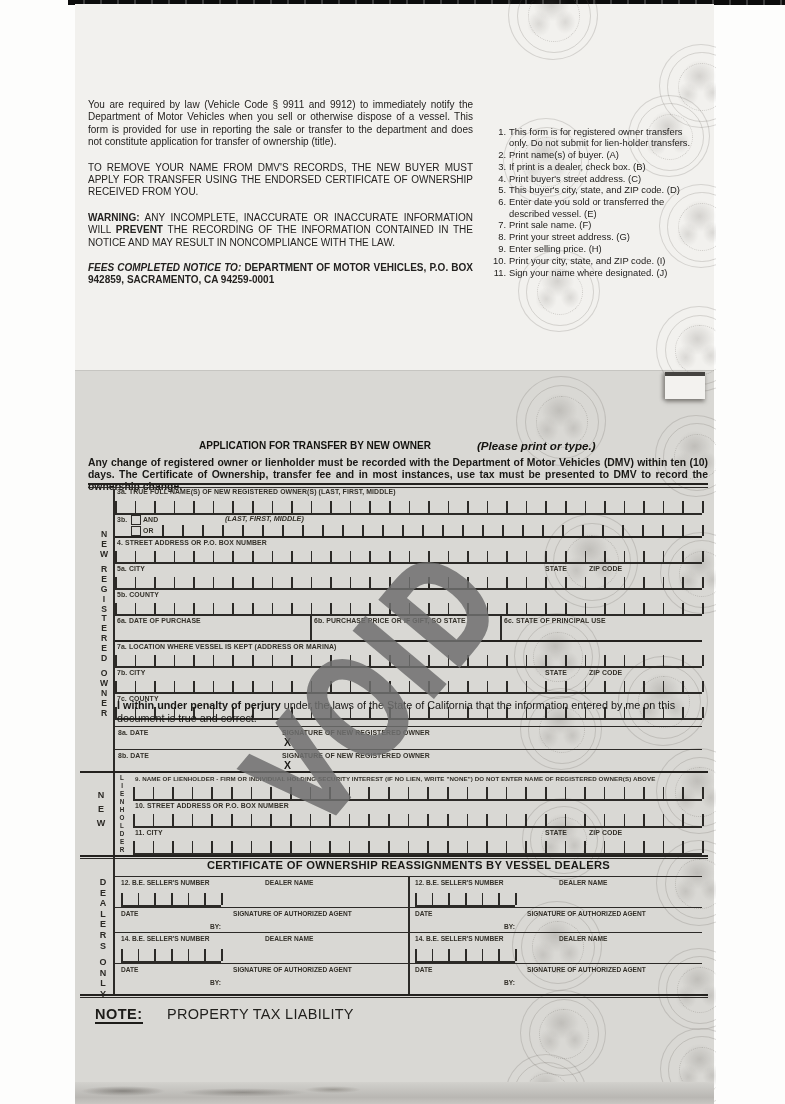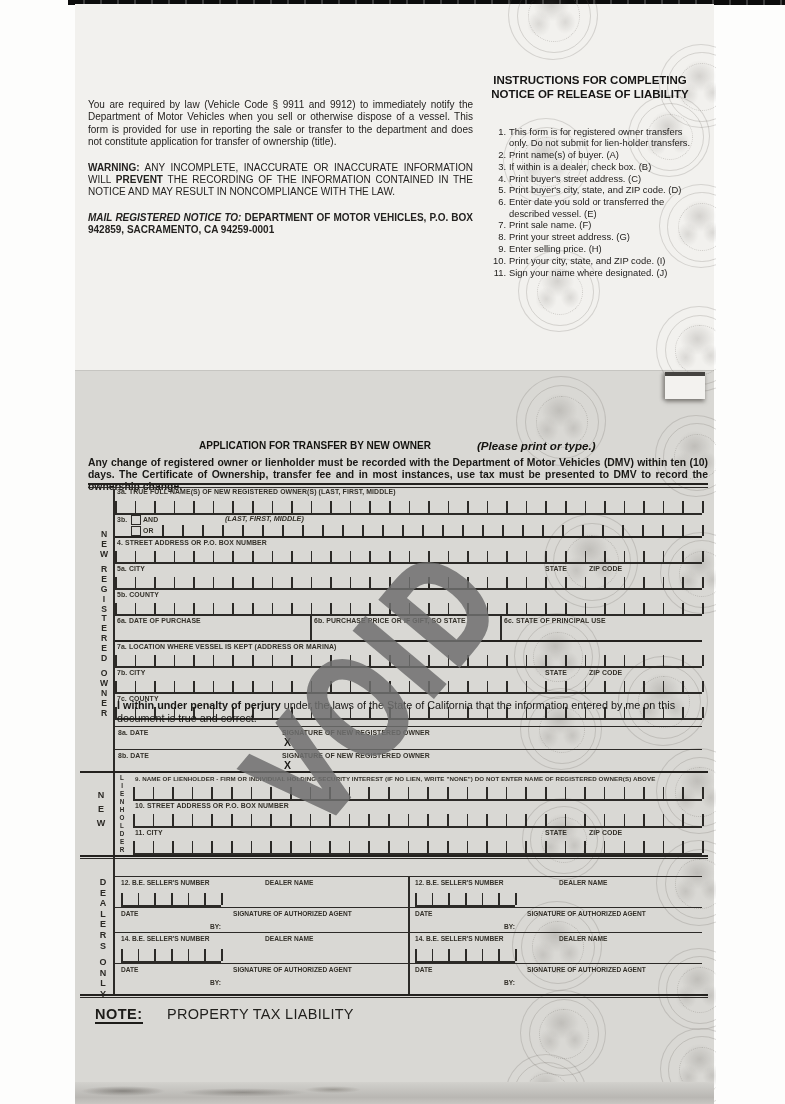--- a/index.html
+++ b/index.html
@@ -135,45 +135,45 @@
       <div class="seal" style="left: 445px; top: 990px; width: 84px; height: 84px;"></div>
       <div class="seal" style="left: 585px; top: 1028px; width: 80px; height: 80px;"></div>
       <div class="seal" style="left: 430px; top: 1054px; width: 80px; height: 80px;"></div>
     </div>
   <div class="torn"></div>
   <div class="smudge"></div>
   <div class="redact"></div>
 
   <div class="paras">
     <p>You are required by law (Vehicle Code § 9911 and 9912) to immediately notify the Department of Motor Vehicles when you sell or otherwise dispose of a vessel. This form is provided for use in reporting the sale or transfer to the department and does not constitute application for transfer of ownership (title).</p>
+    <p>TO REMOVE YOUR NAME FROM DMV'S RECORDS, THE NEW BUYER MUST APPLY FOR TRANSFER USING THE ENDORSED CERTIFICATE OF OWNERSHIP RECEIVED FROM YOU.</p>
     <p><span class="b">WARNING:</span><span> ANY INCOMPLETE, INACCURATE OR INACCURATE INFORMATION WILL </span><span class="b">PREVENT</span><span> THE RECORDING OF THE INFORMATION CONTAINED IN THE NOTICE AND MAY RESULT IN NONCOMPLIANCE WITH THE LAW.</span></p>
-    <p><span class="bi">MAIL REGISTERED NOTICE TO:</span><span class="b"> DEPARTMENT OF MOTOR VEHICLES, P.O. BOX 942859, SACRAMENTO, CA 94259-0001</span></p>
+    <p><span class="bi">FEES COMPLETED NOTICE TO:</span><span class="b"> DEPARTMENT OF MOTOR VEHICLES, P.O. BOX 942859, SACRAMENTO, CA 94259-0001</span></p>
   </div>
 
-  <div class="ins-title">INSTRUCTIONS FOR COMPLETING NOTICE OF RELEASE OF LIABILITY</div>
   <div id="instructions-list">
       <div class="ins-item">
         <span class="ins-num">1.</span>
         <span class="ins-text">This form is for registered owner transfers only. Do not submit for lien-holder transfers.</span>
       </div>
       <div class="ins-item">
         <span class="ins-num">2.</span>
         <span class="ins-text">Print name(s) of buyer. (A)</span>
       </div>
       <div class="ins-item">
         <span class="ins-num">3.</span>
-        <span class="ins-text">If within is a dealer, check box. (B)</span>
+        <span class="ins-text">If print is a dealer, check box. (B)</span>
       </div>
       <div class="ins-item">
         <span class="ins-num">4.</span>
         <span class="ins-text">Print buyer's street address. (C)</span>
       </div>
       <div class="ins-item">
         <span class="ins-num">5.</span>
-        <span class="ins-text">Print buyer's city, state, and ZIP code. (D)</span>
+        <span class="ins-text">This buyer's city, state, and ZIP code. (D)</span>
       </div>
       <div class="ins-item">
         <span class="ins-num">6.</span>
         <span class="ins-text">Enter date you sold or transferred the described vessel. (E)</span>
       </div>
       <div class="ins-item">
         <span class="ins-num">7.</span>
         <span class="ins-text">Print sale name. (F)</span>
       </div>
       <div class="ins-item">
@@ -657,20 +657,21 @@
       <span class="t" style="left: 82.7586%;"></span>
       <span class="t" style="left: 86.2069%;"></span>
       <span class="t" style="left: 89.6552%;"></span>
       <span class="t" style="left: 93.1034%;"></span>
       <span class="t" style="left: 96.5517%;"></span>
       <span class="t" style="left: 100%;"></span>
     </div>
 
   <div class="hline2" style="left:80px;top:855px;width:628px;"></div>
   <div class="hline" style="left:80px;top:858px;width:628px;"></div>
+  <div class="dealers-title">CERTIFICATE OF OWNERSHIP REASSIGNMENTS BY VESSEL DEALERS</div>
   <div class="hline" style="left:115px;top:876px;width:587px;"></div>
   <div class="vline" style="left:408px;top:876px;height:118px;"></div>
   <div id="dealer-left" class="dealer-col" style="left:115px;">
   <div class="dl" style="left:6px;top:3px;">12. B.E. SELLER'S NUMBER</div>
   <div class="dl" style="left:150px;top:3px;">DEALER NAME</div>
   <div class="comb" style="left:6px;top:12px;width:100px;height:17px;">
         <span class="t" style="left: 0%;"></span>
         <span class="t" style="left: 16.6667%;"></span>
         <span class="t" style="left: 33.3333%;"></span>
         <span class="t" style="left: 50%;"></span>

